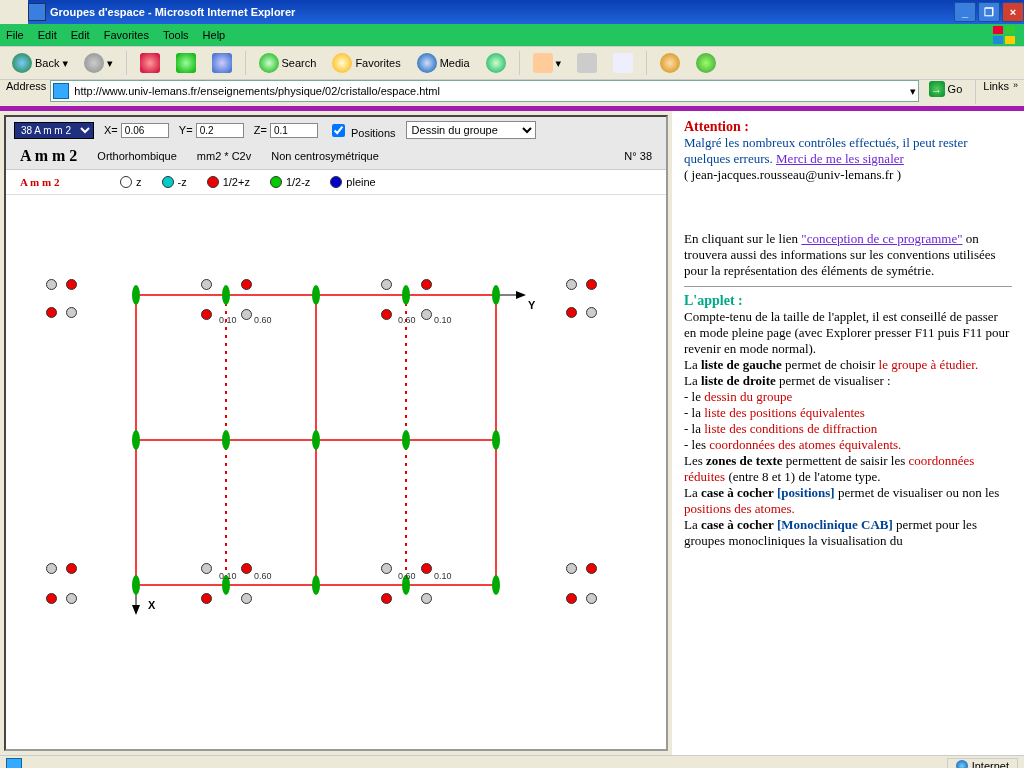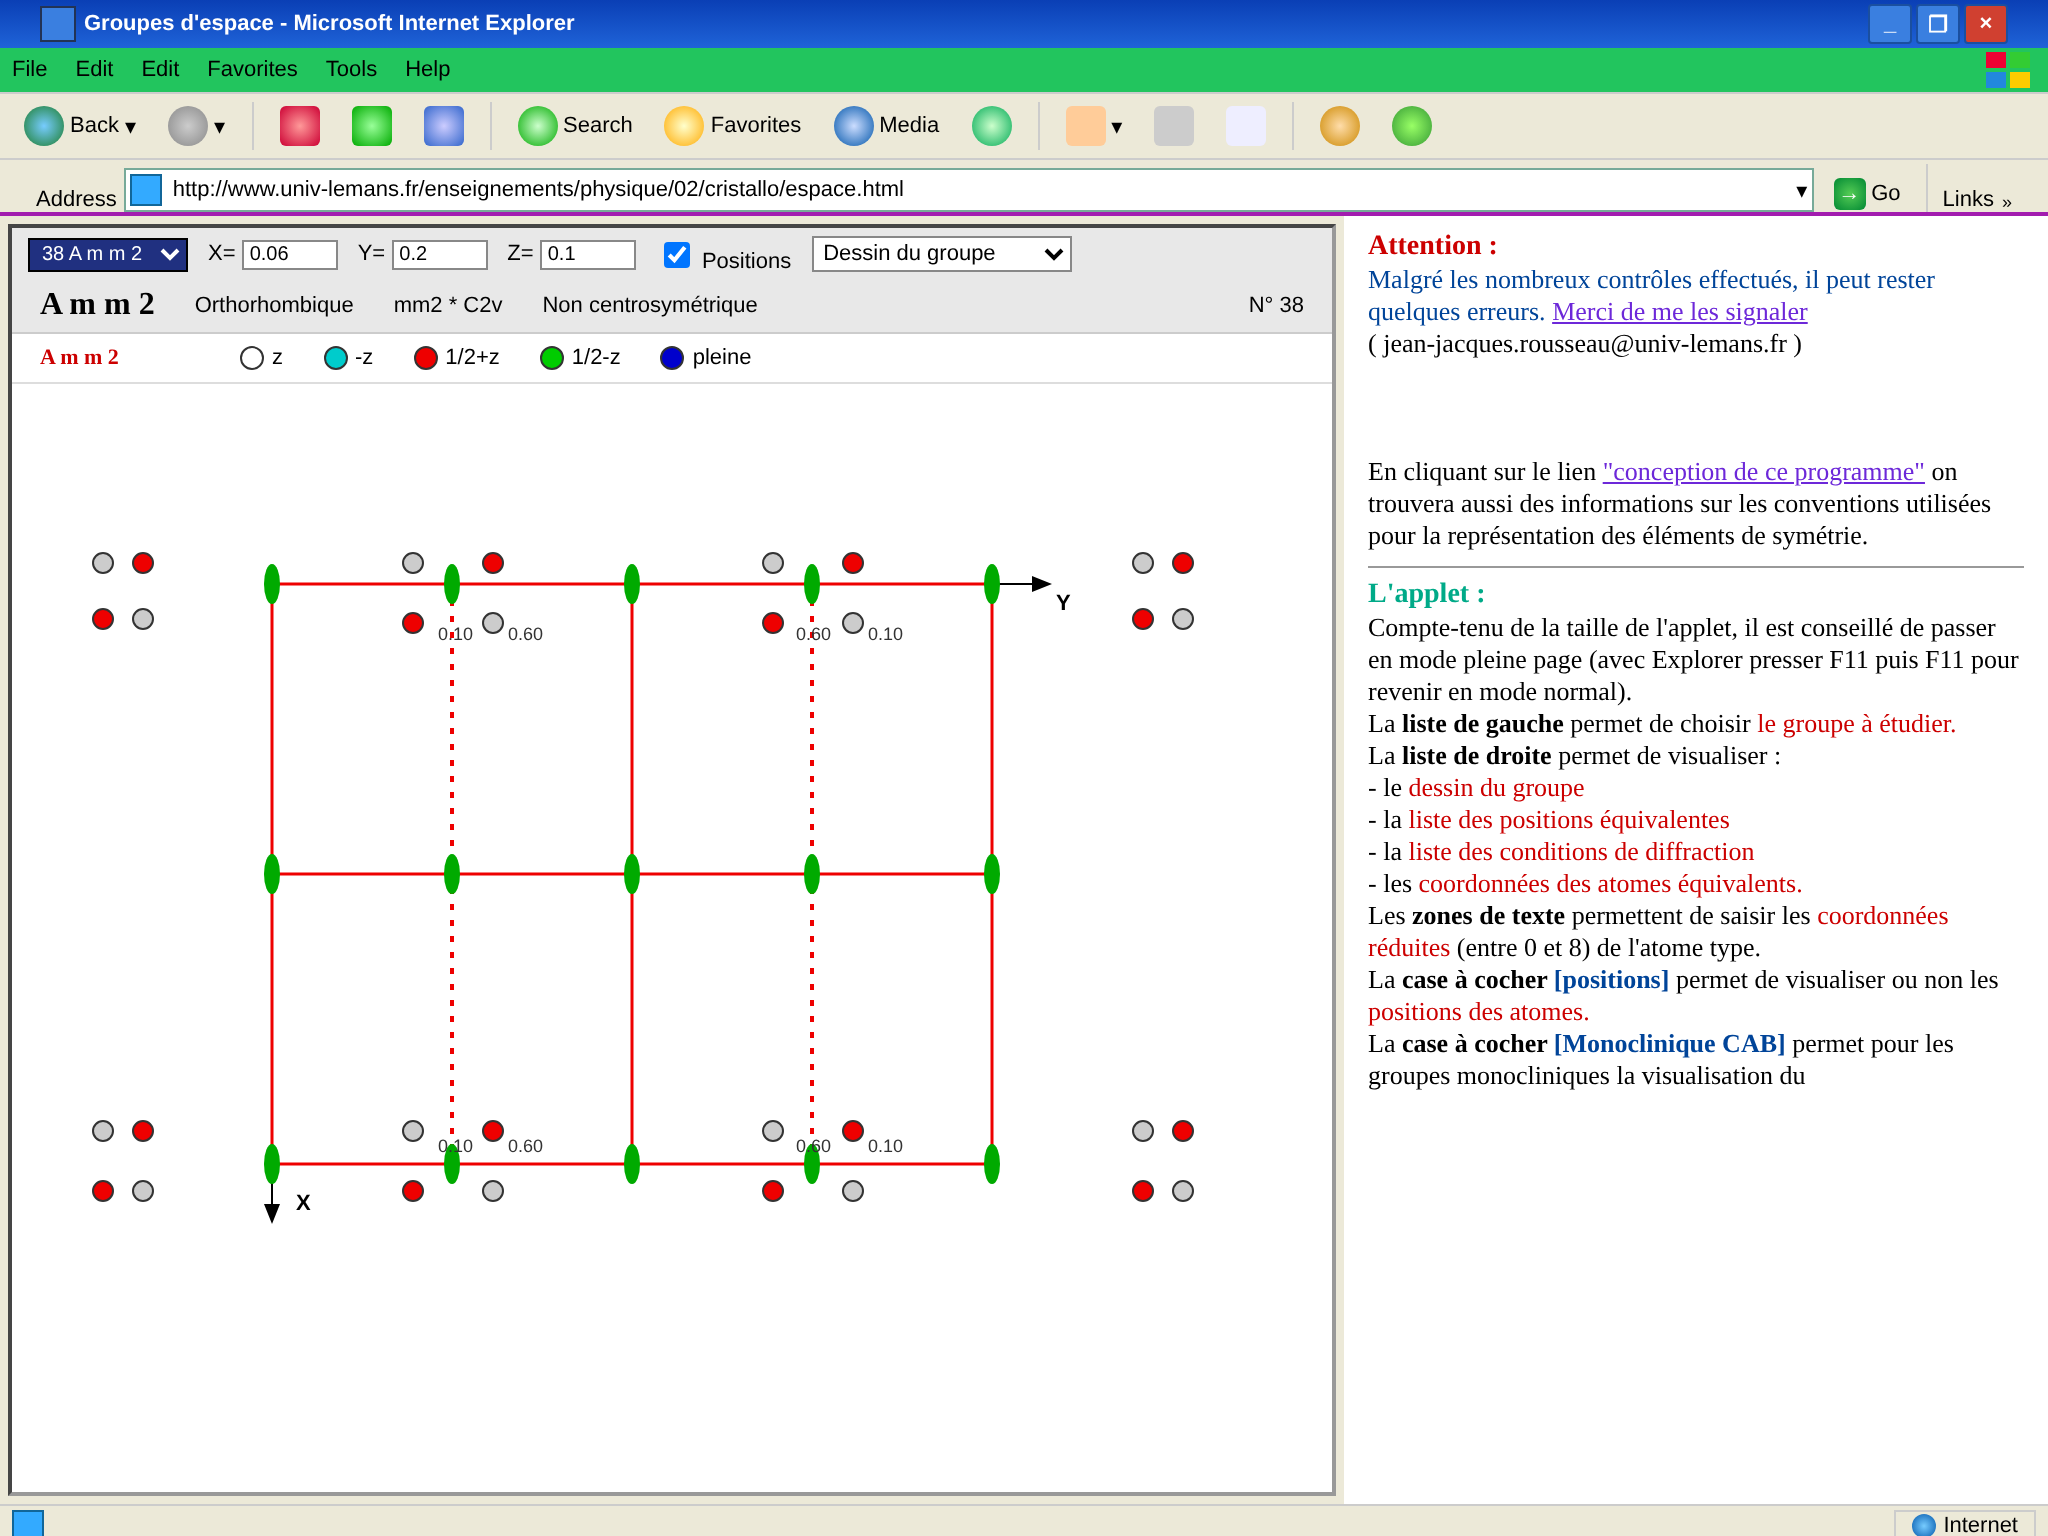--- a/index.html
+++ b/index.html
@@ -1,27 +1,27 @@
 <!DOCTYPE html>
 <html><head>
 <meta charset="utf-8">
 <style>
   html, body { margin:0; padding:0; font-family: Tahoma, Arial, sans-serif; font-size:11px; background:#ece9d8; }
-  .titlebar { height:24px; background:linear-gradient(#0a3fb5,#1f63d8); color:#fff; display:flex; align-items:center; padding:0 20px; }
+  .titlebar { height:24px; background:linear-gradient(#0a3fb5,#1f63d8); color:#fff; display:flex; align-items:center; padding:0 0;margin-left:28px; }
   .titlebar .icon { width:16px; height:16px; background:#3a7fe0; border:1px solid #235; margin-right:4px; }
   .titlebar .title { flex:1; font-weight:bold; }
   .titlebar .winbtn { width:20px; height:18px; background:#3a7fe0; border:1px solid #1a4fa0; margin-left:2px; display:flex; align-items:center; justify-content:center; color:#fff; font-weight:bold; border-radius:2px; cursor:pointer;}
   .menubar { height:22px; background:#22c55e; border-bottom:1px solid #ccc; display:flex; align-items:center; padding:0 6px; gap:14px; }
   .menubar span { cursor:default; }
   .menubar .logo { margin-left:auto; width:28px; height:20px; display:flex; align-items:center; justify-content:center;}
   .toolbar { height:32px; background:#ece9d8; border-bottom:1px solid #ccc; display:flex; align-items:center; padding:0 6px; gap:4px; }
   .tbbtn { display:flex; align-items:center; gap:3px; padding:2px 5px; border:1px solid transparent; border-radius:3px; cursor:pointer;}
   .tbicon { width:20px; height:20px; border-radius:50%; display:inline-block; }
   .sep { width:1px; height:24px; background:#ccc; margin:0 3px;}
-  .addrbar { height:26px; background:#ece9d8; border-bottom:2px solid #a21caf; display:flex; align-items:flex-end; padding:0 18px; gap:4px;}
+  .addrbar { height:26px; background:#ece9d8; border-bottom:5px solid #a21caf; display:flex; align-items:flex-start; padding:0 6px; gap:4px;}
   .addrinput { flex:1; display:flex; align-items:center; background:#fff; border:1px solid #7a9; height:20px; padding:0 2px;}
   .addrinput input { flex:1; border:none; outline:none; font-size:11px; }
   .gobtn { display:flex; align-items:center; gap:3px; padding:1px 6px; cursor:pointer;}
   .content { display:flex; height:calc(768px - 24px - 22px - 32px - 26px - 20px); }
   .applet { width:660px; background:#e0e0e0; border:2px inset #999; margin:4px; position:relative; display:flex; flex-direction:column;}
   .ctrlrow { height:26px; background:#e8e8e8; display:flex; align-items:center; padding:0 8px; gap:10px;}
   .dropdown { background:#203080; color:#fff; border:1px solid #000; font-size:10px; padding:1px 2px; width:80px;}
   .numin { width:40px; font-size:10px; border:1px solid #888; background:#fff; padding:1px 3px;}
   .selectstd { border:1px solid #888; background:#fff; font-size:11px; padding:1px; width:130px;}
   .inforow { height:26px; background:#e8e8e8; display:flex; align-items:center; padding:0 14px; gap:20px; border-bottom:1px solid #ccc;}
@@ -284,21 +284,21 @@
     <span>on trouvera aussi des informations sur les conventions utilisées pour la représentation des éléments de symétrie.</span>
     <hr>
     <div class="hg">L'applet :</div>
     <span>Compte-tenu de la taille de l'applet, il est conseillé de passer en mode pleine page (avec Explorer presser F11 puis F11 pour revenir en mode normal).</span><br>
     <span>La </span><b>liste de gauche</b><span> permet de choisir </span><span class="red">le groupe à étudier.</span><br>
     <span>La </span><b>liste de droite</b><span> permet de visualiser :</span><br>
     <span>- le </span><span class="red">dessin du groupe</span><br>
     <span>- la </span><span class="red">liste des positions équivalentes</span><br>
     <span>- la </span><span class="red">liste des conditions de diffraction</span><br>
     <span>- les </span><span class="red">coordonnées des atomes équivalents.</span><br>
-    <span> Les </span><b>zones de texte</b><span> permettent de saisir les </span><span class="red">coordonnées réduites</span><span> (entre 0 et 8) de l'atome type.</span><br>
+    <span> Les </span><b>zones de texte</b><span> permettent de saisir les </span><span class="red">coordonnées réduites</span><span> (entre 8 et 1) de l'atome type.</span><br>
     <span>La </span><b>case à cocher </b><b class="blue">[positions]</b><span> permet de visualiser ou non les </span><span class="red">positions des atomes.</span><br>
     <span> La </span><b>case à cocher </b><b class="blue">[Monoclinique CAB]</b><span> permet pour les groupes monocliniques la visualisation du</span>
   </div>
 </div>
 
 <div class="statusbar">
   <span style="width:14px;height:14px;background:#3af;border:1px solid #169"></span>
   <span style="flex:1"></span>
   <span class="zone">
     <span style="width:12px;height:12px;border-radius:50%;background:radial-gradient(#7cf,#05a)"></span>

